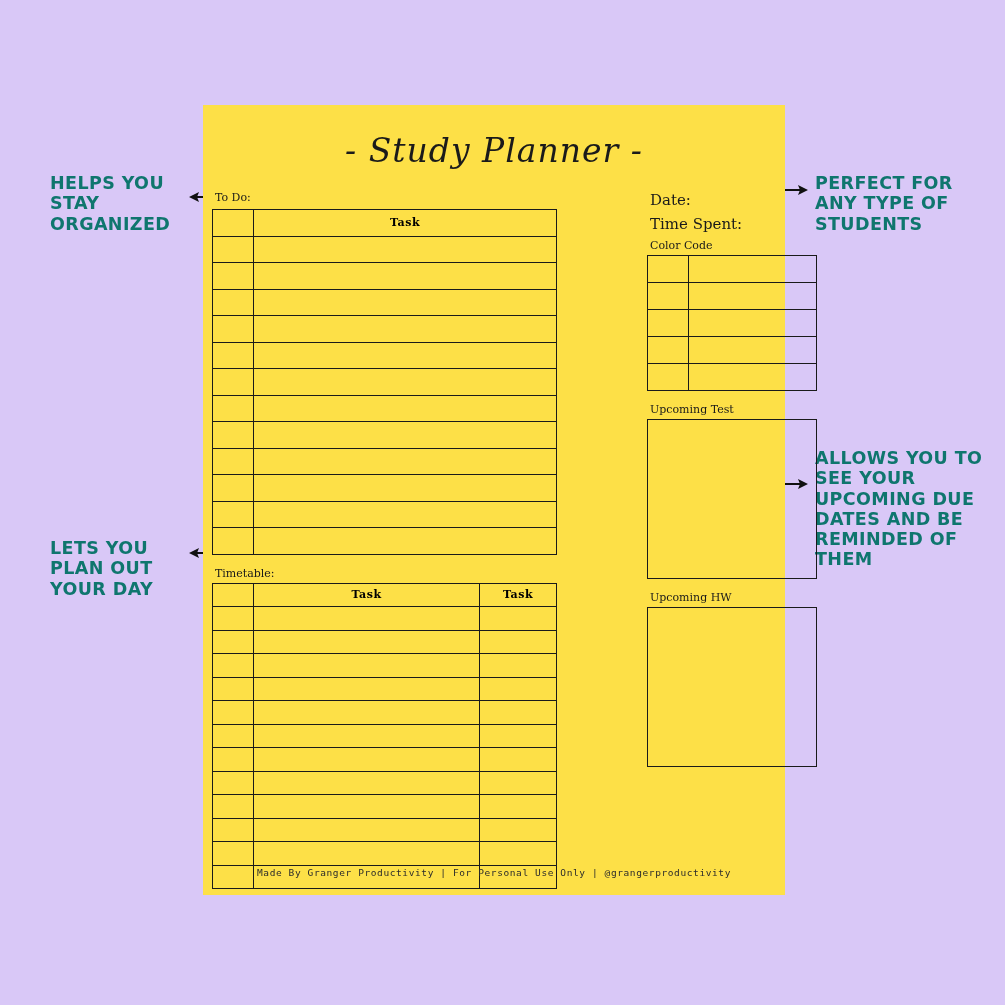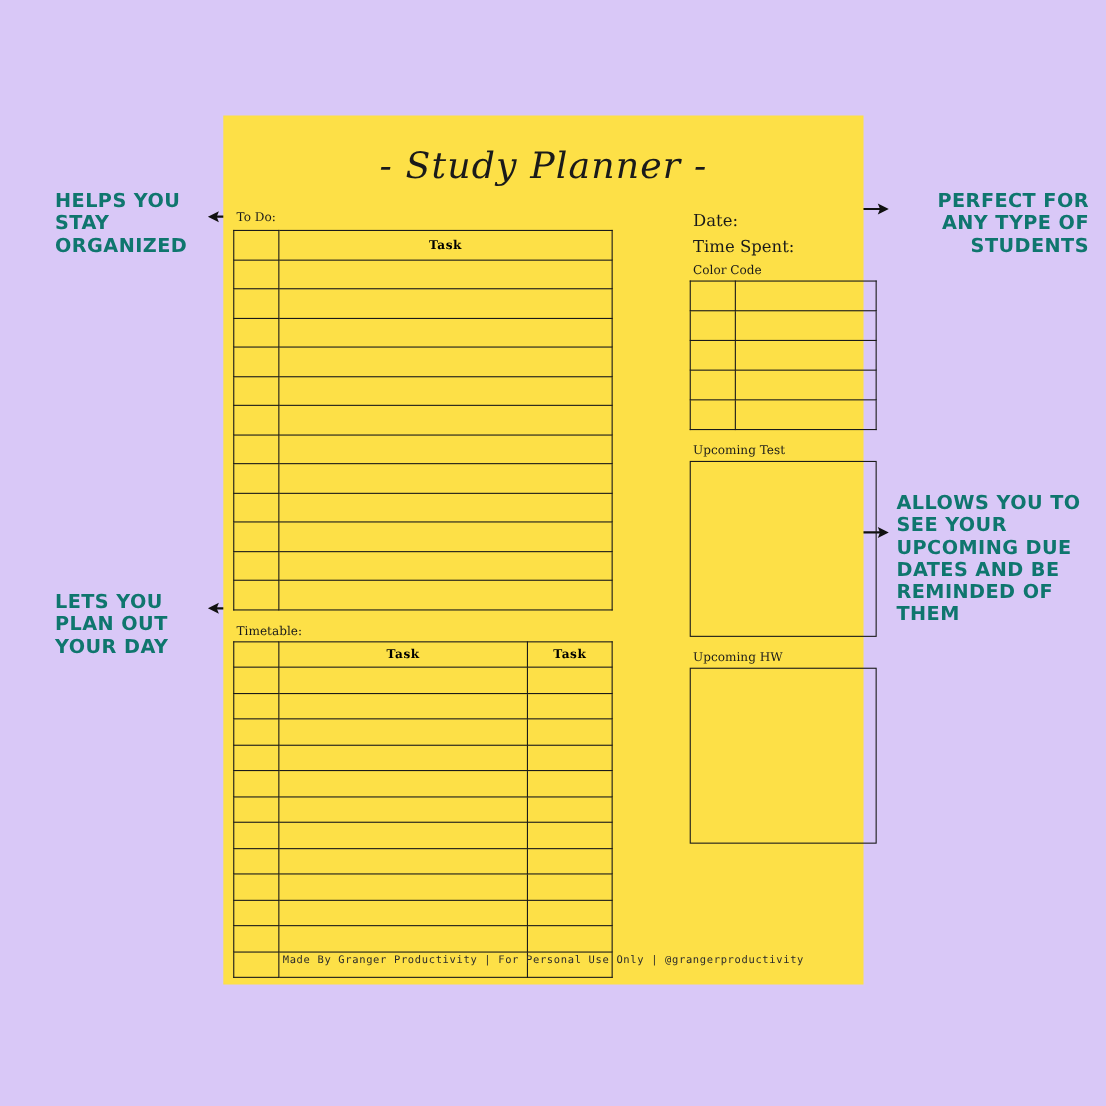--- a/index.html
+++ b/index.html
@@ -22,21 +22,21 @@
     font-weight: bold;
     font-size: 17.5px;
     line-height: 1.16;
     letter-spacing: 0.4px;
     color: #0f766e;
     text-transform: uppercase;
     white-space: pre-line;
   }
   #ann-helps   { left: 50px;  top: 173px; width: 150px; }
   #ann-lets    { left: 50px;  top: 538px; width: 160px; }
-  #ann-perfect { left: 815px; top: 173px; width: 175px; text-align: right; }
+  #ann-perfect { left: 815px; top: 173px; width: 175px; }
   #ann-allows  { left: 815px; top: 448px; width: 180px; }
 
   .arrow {
     position: absolute;
     height: 14px;
     color: #111;
   }
   .arrow svg { display: block; }
 
   #arrow-todo      { left: 188px; top: 190px; }
@@ -75,21 +75,21 @@
   }
 
   .col-left {
     position: absolute;
     left: 9px;
     top: 0;
     width: 345px;
   }
   .col-right {
     position: absolute;
-    left: 424px;
+    left: 444px;
     top: 0;
     width: 170px;
   }
 
   .section-label {
     font-family: "DejaVu Serif", serif;
     font-size: 11px;
     color: #1a1a1a;
     margin: 0 0 5px 3px;
     white-space: nowrap;

